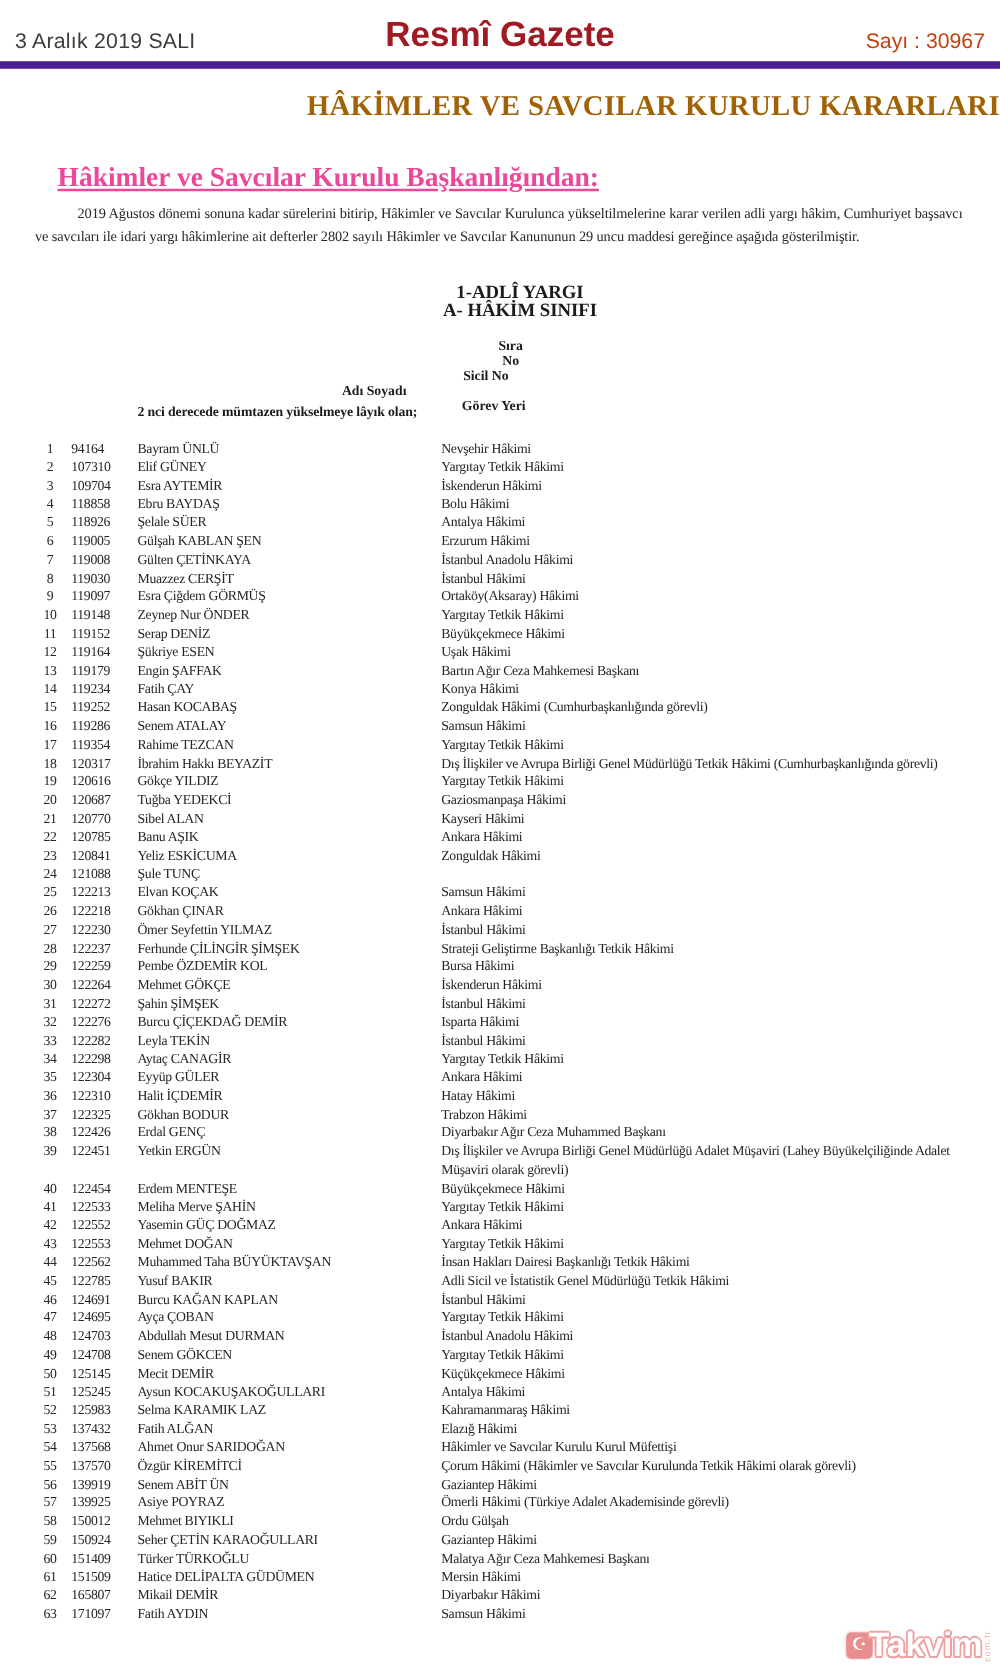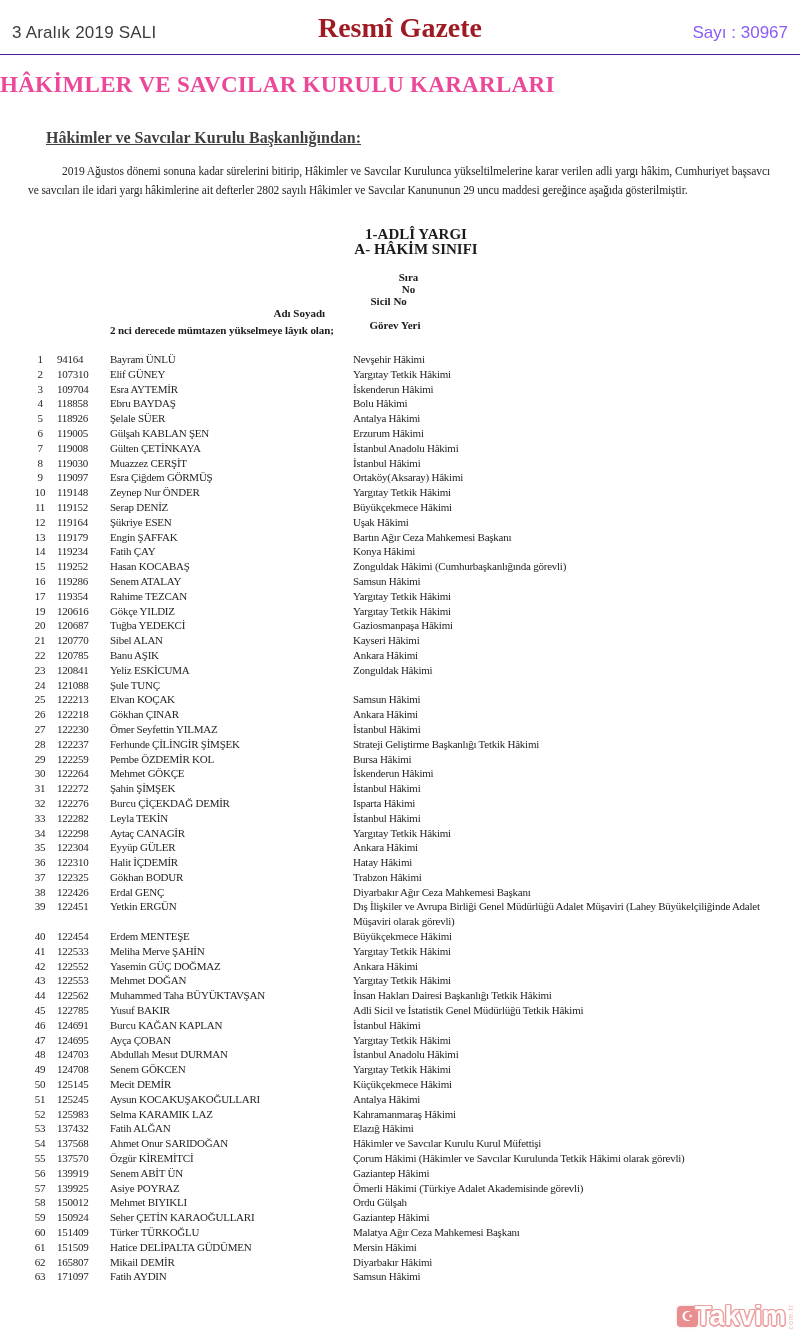--- a/index.html
+++ b/index.html
@@ -9,52 +9,52 @@
     background: #ffffff;
     position: relative;
     overflow: hidden;
     font-family: "Liberation Serif", serif;
     color: #1f1f1f;
   }
 
   
   .masthead-bar {
     position: absolute; top: 0; left: 0; width: 800px; height: 55px;
-    border-bottom: 1px solid #4c1d95;
+    border-bottom: 6px solid #4c1d95;
     background: #fff;
   }
   .gazette-date {
     position: absolute; left: 12px; top: 23px;
     font-family: "Liberation Sans", sans-serif;
     font-size: 17px; color: #3c3c3c; letter-spacing: 0.2px;
   }
   .gazette-name {
     position: absolute; left: 0; top: 12px; width: 100%;
     text-align: center;
-    font-family: Liberation Serif, serif;
+    font-family: Liberation Sans, sans-serif;
     font-size: 28px; font-weight: bold; color: #9e1b24;
   }
   .gazette-issue {
     position: absolute; right: 12px; top: 23px;
     font-family: "Liberation Sans", sans-serif;
-    font-size: 17px; color: #8b5cf6;
+    font-size: 17px; color: #c2410c;
   }
 
   
   .doc-title {
     position: absolute; top: 72px; left: 0; width: 100%;
-    text-align: left;
+    text-align: right;
     font-size: 23px; font-weight: bold; letter-spacing: 0.3px;
-    color: #ec4899;
+    color: #a16207;
   }
   .section-heading {
     position: absolute; top: 129px; left: 46px;
-    font-size: 16px; font-weight: bold;
+    font-size: 22px; font-weight: bold;
     text-decoration: underline;
-    color: #404040;
+    color: #ec4899;
   }
   .intro-paragraph {
     position: absolute; top: 162px; left: 28px; width: 742px;
     font-size: 11.5px; line-height: 18.5px;
     text-align: justify; text-indent: 34px;
     color: #262626; letter-spacing: -0.1px;
   }
   .subtitle-block {
     position: absolute; top: 227px; left: 16px; width: 100%;
     text-align: center; font-weight: bold; font-size: 15px;
@@ -265,20 +265,26 @@
     <div class="c-duty">Samsun Hâkimi</div>
   </div>
 
   <div class="t-row">
     <div class="c-sira">17</div>
     <div class="c-sicil">119354</div>
     <div class="c-name">Rahime TEZCAN</div>
     <div class="c-duty">Yargıtay Tetkik Hâkimi</div>
   </div>
 
+  <div class="t-row">
+    <div class="c-sira">18</div>
+    <div class="c-sicil">120317</div>
+    <div class="c-name">İbrahim Hakkı BEYAZİT</div>
+    <div class="c-duty">Dış İlişkiler ve Avrupa Birliği Genel Müdürlüğü Tetkik Hâkimi (Cumhurbaşkanlığında görevli)</div>
+  </div>
 
   <div class="t-row">
     <div class="c-sira">19</div>
     <div class="c-sicil">120616</div>
     <div class="c-name">Gökçe YILDIZ</div>
     <div class="c-duty">Yargıtay Tetkik Hâkimi</div>
   </div>
 
   <div class="t-row">
     <div class="c-sira">20</div>
@@ -402,21 +408,21 @@
     <div class="c-sira">37</div>
     <div class="c-sicil">122325</div>
     <div class="c-name">Gökhan BODUR</div>
     <div class="c-duty">Trabzon Hâkimi</div>
   </div>
 
   <div class="t-row">
     <div class="c-sira">38</div>
     <div class="c-sicil">122426</div>
     <div class="c-name">Erdal GENÇ</div>
-    <div class="c-duty">Diyarbakır Ağır Ceza Mahkemesi Başkanı</div>
+    <div class="c-duty">Diyarbakır Ağır Ceza Muhammed Başkanı</div>
   </div>
 
   <div class="t-row">
     <div class="c-sira">39</div>
     <div class="c-sicil">122451</div>
     <div class="c-name">Yetkin ERGÜN</div>
     <div class="c-duty">Dış İlişkiler ve Avrupa Birliği Genel Müdürlüğü Adalet Müşaviri (Lahey Büyükelçiliğinde Adalet Müşaviri olarak görevli)</div>
   </div>
 
   <div class="t-row">

